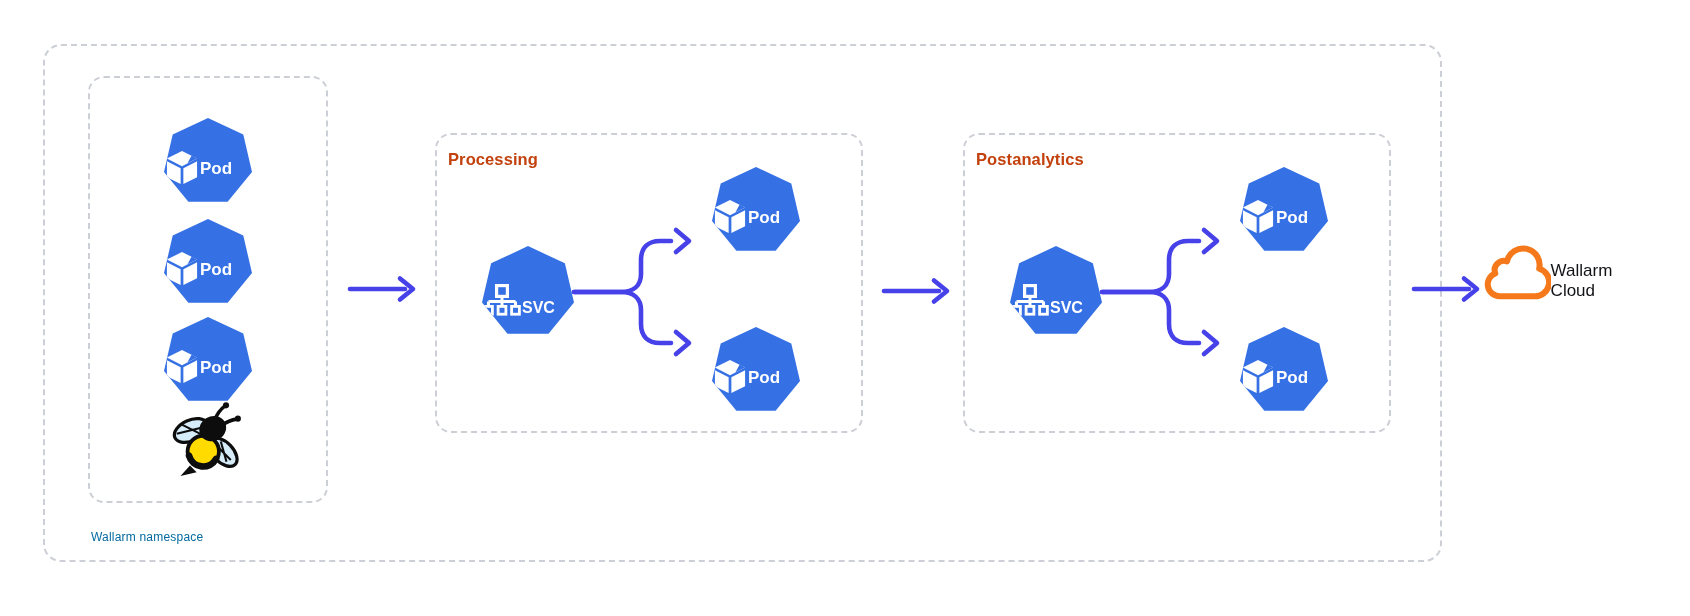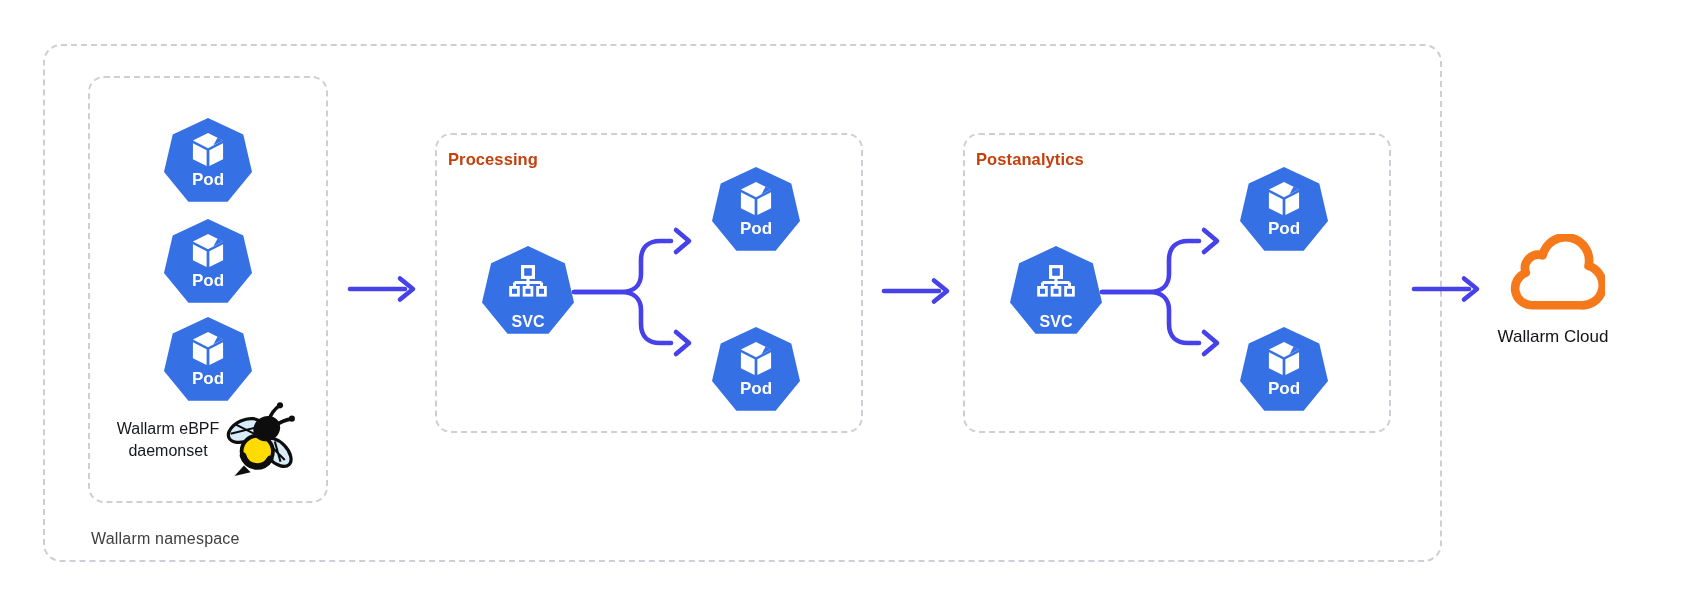--- a/index.html
+++ b/index.html
@@ -8,47 +8,47 @@
     font-family:"Liberation Sans", sans-serif; overflow:hidden;
   }
   .group { position:absolute; }
   .dashed {
     position:absolute; inset:0; border:2px dashed #cccfd5;
     border-radius:18px; box-sizing:border-box; background:transparent;
   }
   .dashed.inner { border-radius:16px; }
   .ns-label {
     position:absolute; left:48px; top:486px;
-    font-size:16px; color:#404040; letter-spacing:.2px;
+    font-size:12px; color:#0369a1; letter-spacing:.2px;
   }
   .box-title {
     position:absolute; left:13px; top:17px;
     font-size:16.5px; font-weight:bold; color:#c2410c; letter-spacing:.1px;
   }
   .hepta {
     position:absolute; background:#3570e4; color:#ffffff;
     clip-path:polygon(50% 0%, 90.1% 19.3%, 100% 62.7%, 72.3% 97.5%, 27.7% 97.5%, 0% 62.7%, 9.9% 19.3%);
-    display:flex; flex-direction:column; align-items:center; justify-content:flex-start;
+    display:flex; flex-direction:row; align-items:center; justify-content:flex-start;
     box-sizing:border-box;
   }
   .hepta.pod { width:88px; height:86px; padding-top:13px; }
   .hepta.svc { width:92px; height:90px; padding-top:19px; }
   .pod-label { font-size:17px; font-weight:bold; margin-top:2px; }
   .svc-label { font-size:16px; font-weight:bold; margin-top:15px; }
   .overlay { position:absolute; left:0; top:0; pointer-events:none; }
   .caption {
     position:absolute; left:14px; top:324px; width:212px; height:80px;
     display:flex; align-items:center; justify-content:center; gap:6px;
   }
   .caption-text {
     font-size:16px; line-height:22px; color:#16181c; text-align:center; white-space:pre-line;
   }
   .cloud-group {
     position:absolute; left:1478px; top:234px; width:150px;
-    display:flex; flex-direction:column; align-items:center;
+    display:flex; flex-direction:row; align-items:center;
   }
   .cloud-label { margin-top:11px; font-size:17px; color:#121316; }
   .arrow { position:absolute; }
 </style>
 </head>
 <body>
 
 <div class="canvas">
 
   <div class="group" style="left:43px; top:44px; width:1399px; height:518px;">
@@ -81,21 +81,20 @@
       <svg width="36" height="37" viewBox="0 0 36 38">
         <path d="M18 2 L33.5 9.8 L18 17.6 L2.5 9.8 Z" fill="#ffffff"></path>
         <path d="M33.5 9.8 L23.6 14.7 L27.9 6.8 Z" fill="#3570e4"></path>
         <path d="M2.5 12.6 L16.6 19.7 L16.6 36 L2.5 28.9 Z" fill="#ffffff"></path>
         <path d="M33.5 12.6 L19.4 19.7 L19.4 36 L33.5 28.9 Z" fill="#ffffff"></path>
       </svg>
       <span class="pod-label">Pod</span>
     </div>
 
     <div class="caption">
-      <div class="caption-text"><span>Wallarm eBPF</span><br><span>daemonset</span></div>
       <svg width="74" height="78" viewBox="0 0 78 82">
         <ellipse cx="55" cy="54" rx="18" ry="10.5" fill="#d6ecf9" stroke="#0d0d0d" stroke-width="3.4" transform="rotate(46 55 54)"></ellipse>
         <path d="M46 45 L63 62 M52.5 42.5 L58.5 64" stroke="#0d0d0d" stroke-width="2.2" fill="none"></path>
         <ellipse cx="21" cy="31" rx="18.5" ry="11" fill="#d6ecf9" stroke="#0d0d0d" stroke-width="3.4" transform="rotate(-24 21 31)"></ellipse>
         <path d="M6 34.5 L34 27.5 M11 24.5 L31 34.5" stroke="#0d0d0d" stroke-width="2.2" fill="none"></path>
         <path d="M46 20 Q50 10 57 5" stroke="#0d0d0d" stroke-width="3.8" fill="none" stroke-linecap="round"></path>
         <circle cx="58" cy="4.5" r="3.2" fill="#0d0d0d"></circle>
         <path d="M52 26 Q62 20 69 19" stroke="#0d0d0d" stroke-width="3.8" fill="none" stroke-linecap="round"></path>
         <circle cx="70.5" cy="18.5" r="3.2" fill="#0d0d0d"></circle>
         <circle cx="34" cy="53" r="16.5" fill="#ffdb00" stroke="#0d0d0d" stroke-width="4"></circle>

